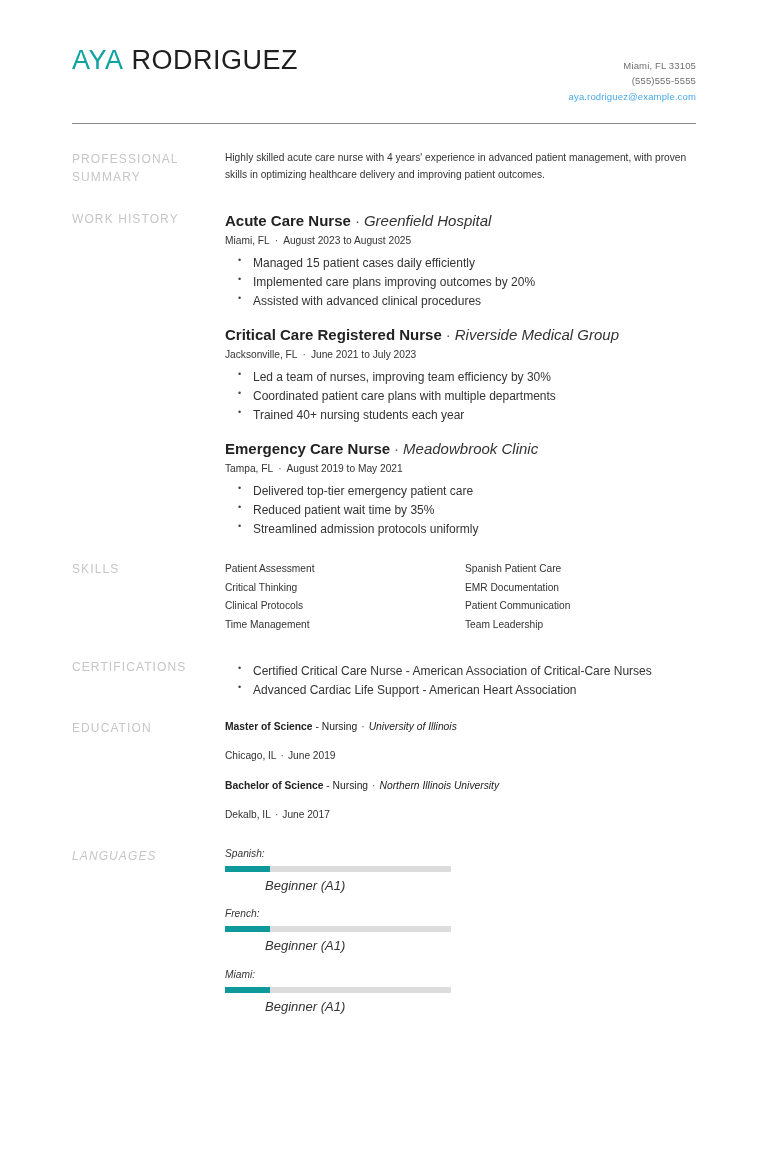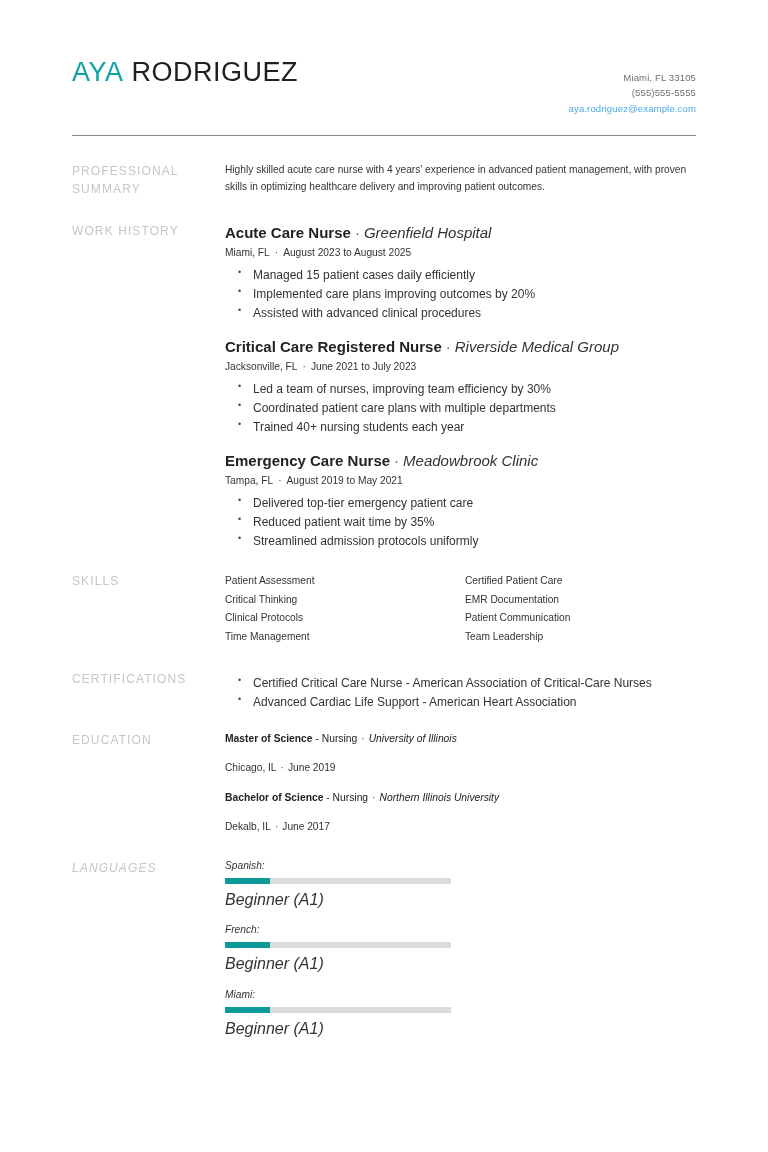--- a/index.html
+++ b/index.html
@@ -13,21 +13,21 @@
     font-family: "Liberation Sans", sans-serif;
     color: #333333;
     -webkit-font-smoothing: antialiased;
   }
   .page {
     position: relative;
     width: 768px;
     height: 1152px;
     background: #ffffff;
     box-sizing: border-box;
-    padding: 12px 72px;
+    padding: 0 72px;
   }
 
   
   .header {
     display: flex;
     align-items: flex-start;
     justify-content: space-between;
     padding-top: 46px;
   }
   .name-block {
@@ -190,23 +190,24 @@
     height: 6px;
     width: 226px;
     background: #dcdcdc;
   }
   .lang-bar-fill {
     height: 6px;
     background: #0e9a9a;
   }
   .lang-level {
     margin-top: 5px;
-    font-size: 16px;
+    font-size: 13px;
     color: #333333;
     line-height: 1.35;
+    margin-left: 40px;
   }
 </style>
 </head>
 <body>
 
 <div class="page">
 
   <div class="header">
     <div class="name-block">
       <span class="name-first">AYA</span><span>&nbsp;</span><span class="name-last">RODRIGUEZ</span>
@@ -279,21 +280,21 @@
     <div class="sec-label">SKILLS</div>
     <div class="sec-body">
       <div class="skills-grid">
         <div class="skills-col">
           <div class="skill-item">Patient Assessment</div>
           <div class="skill-item">Critical Thinking</div>
           <div class="skill-item">Clinical Protocols</div>
           <div class="skill-item">Time Management</div>
         </div>
         <div class="skills-col">
-          <div class="skill-item">Certified Patient Care</div>
+          <div class="skill-item">Spanish Patient Care</div>
           <div class="skill-item">EMR Documentation</div>
           <div class="skill-item">Patient Communication</div>
           <div class="skill-item">Team Leadership</div>
         </div>
       </div>
     </div>
   </div>
 
   <div class="section certs-wrap">
     <div class="sec-label">CERTIFICATIONS</div>

